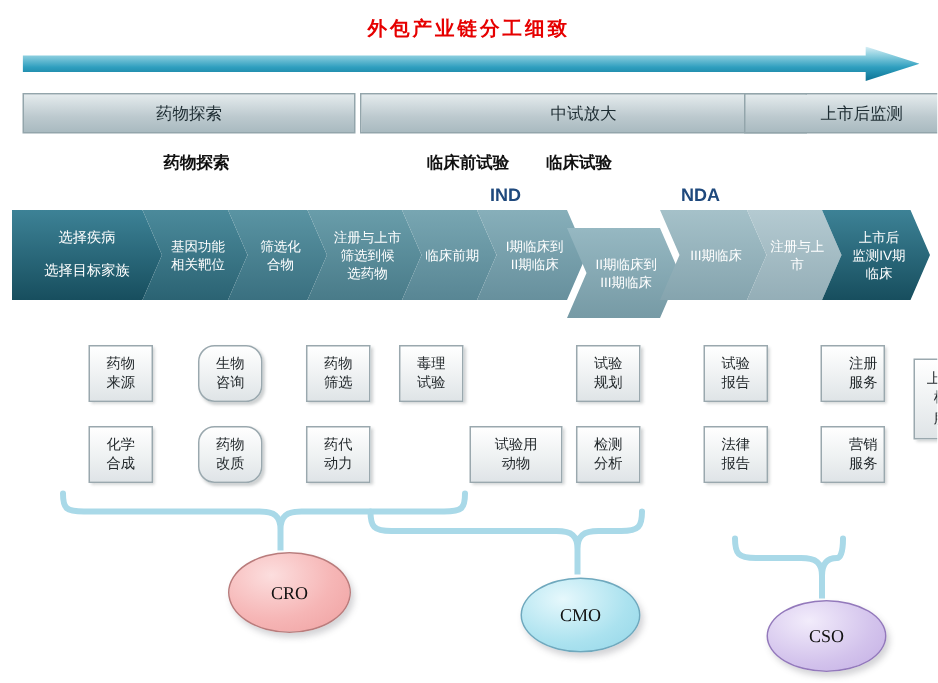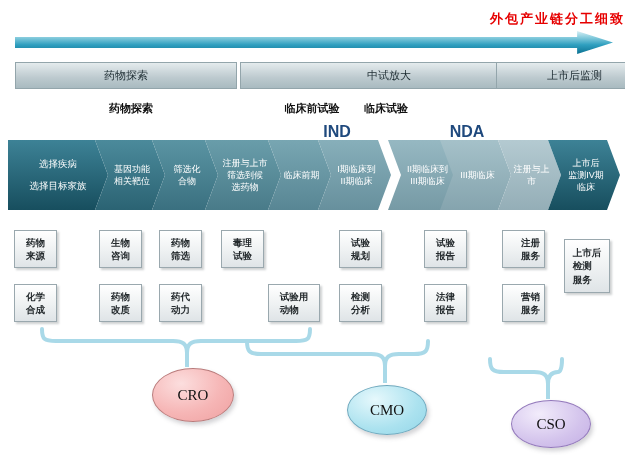--- a/index.html
+++ b/index.html
@@ -1,21 +1,21 @@
 <!DOCTYPE html>
 <html><head>
 <meta charset="utf-8">
 <style>
   html,body { margin:0; padding:0; background:#ffffff; }
   .canvas {
     position:relative; width:625px; height:455px; background:#ffffff;
     font-family:"Liberation Sans", sans-serif; overflow:hidden;
   }
   .title {
-    position:absolute; top:10px; left:0; width:625px; text-align:right;
+    position:absolute; top:10px; left:0; width:625px; text-align:center;
     color:#e60000; font-weight:bold; font-size:13px; letter-spacing:2px;
   }
   .big-arrow {
     position:absolute; left:15px; top:31px; width:598px; height:23px;
     clip-path: polygon(0 26%, 94% 26%, 94% 0, 100% 50%, 94% 100%, 94% 74%, 0 74%);
     background: linear-gradient(180deg,#d8eff5 0%, #8fd0e0 25%, #2f9fbf 60%, #0c7293 100%);
   }
   .phase {
     position:absolute; top:62px; height:27px; box-sizing:border-box;
     background:linear-gradient(180deg,#e4ebed 0%, #bcc9ce 60%, #a9bac0 100%);
@@ -26,68 +26,68 @@
   .phase.p1 { left:15px;  width:222px; }
   .phase.p2 { left:240px; width:298px; }
   .phase.p3 { left:496px; width:141px;padding-left:16px; }
   .stage {
     position:absolute; top:101px; transform:translateX(-50%);
     font-weight:bold; font-size:11px; color:#111;
     white-space:nowrap;
   }
   .milestone {
     position:absolute; top:123px; transform:translateX(-50%);
-    font-weight:bold; font-size:16px; color:#1f497d; white-space:nowrap;
+    font-weight:bold; font-size:12px; color:#1f497d; white-space:nowrap;
   }
   .flow { position:absolute; left:8px; top:140px; width:612px; height:70px; }
   .seg {
-    position:absolute; top:0; height:70px; box-sizing:border-box;
+    position:absolute; top:0; height:60px; box-sizing:border-box;
     display:flex; align-items:center; justify-content:center;
     text-align:center; white-space:pre-line;
     color:#ffffff; font-size:9px; line-height:1.35;
     padding:0 9px 0 13px;
     clip-path: polygon(0 0, calc(100% - 13px) 0, 100% 50%, calc(100% - 13px) 100%, 0 100%, 13px 50%);
   }
   .seg.s0 {
     left:0; width:100px; padding:0 10px; line-height:2.3; font-size:9.5px;
     clip-path: polygon(0 0, calc(100% - 13px) 0, 100% 50%, calc(100% - 13px) 100%, 0 100%);
     background:linear-gradient(180deg,#3d8296,#174e5e);
   }
   .seg.s1 { left:87px;  width:70px; background:linear-gradient(180deg,#4b8a9b,#2b6373); }
   .seg.s2 { left:144px; width:66px; background:linear-gradient(180deg,#5a94a3,#3a7080); }
   .seg.s3 { left:197px; width:76px; background:linear-gradient(180deg,#699daa,#497b89); }
   .seg.s4 { left:260px; width:63px; background:linear-gradient(180deg,#78a6b2,#588694); }
   .seg.s5 { left:310px; width:73px; background:linear-gradient(180deg,#87afba,#67909d); }
-  .seg.s6 { left:380px; width:75px; background:linear-gradient(180deg,#96b8c2,#769aa5); }
+  .seg.s6 { left:370px; width:75px; background:linear-gradient(180deg,#96b8c2,#769aa5);margin-top:12px; }
   .seg.s7 { left:432px; width:71px; background:linear-gradient(180deg,#a5c1c9,#85a4ae); }
   .seg.s8 { left:490px; width:63px; background:linear-gradient(180deg,#b4cad1,#94aeb7); }
   .seg.s9 { left:540px; width:72px; background:linear-gradient(180deg,#3d8296,#174e5e); }
   .svc {
     position:absolute; width:43px; height:38px; box-sizing:border-box;
     background:linear-gradient(180deg,#ffffff 0%,#eef1f2 55%,#dfe4e7 100%);
     border:1px solid #9aa8ae; box-shadow:1.5px 1.5px 2px rgba(60,70,75,0.25);
     display:flex; align-items:center; justify-content:center;
-    white-space:pre-line;
-    font-size:9.5px; font-weight:bold; color:#23292c; line-height:1.4;
+    text-align:center; white-space:pre-line;
+    font-size:9.5px; font-weight:normal; color:#23292c; line-height:1.4;margin-left:45px;
   }
   .row1 { top:230px; }
   .row2 { top:284px; }
-  .c1 { left:14px; }  .c2 { left:99px; }  .c3 { left:159px; } .c4 { left:221px; }
+  .c1 { left:14px; }  .c2 { left:87px;border-radius:11px; }  .c3 { left:159px; } .c4 { left:221px; }
   .c5 { left:270px; } .c6 { left:339px; } .c7 { left:424px; } .c8 { left:502px;padding-left:14px; }
-  .svc.wide { width:52px; left:268px; }
+  .svc.wide { width:62px; left:268px; }
   .svc.side { left:564px; top:239px; width:46px; height:54px; }
   .braces {
     position:absolute; left:0; top:325px; width:625px; height:130px;
     pointer-events:none;
   }
   .braces path { fill:none; stroke:#a9d9e8; stroke-width:4; stroke-linecap:round; }
   .ellipse {
     position:absolute; border-radius:50%;
     display:flex; align-items:center; justify-content:center;
-    font-family:"Liberation Serif", serif; font-size:15px; color:#111;
+    font-family:"Liberation Serif", serif; font-size:12px; color:#111;
     box-shadow:2px 3px 4px rgba(80,80,90,0.25);
   }
   .ellipse.cro {
     left:152px; top:368px; width:80px; height:52px;
     background:radial-gradient(ellipse at 35% 28%, #fcdede 0%, #f6b6b6 55%, #efa0a0 100%);
     border:1px solid #b97c7c;
   }
   .ellipse.cmo {
     left:347px; top:385px; width:78px; height:48px;
     background:radial-gradient(ellipse at 35% 28%, #e6f8fc 0%, #abe2ef 60%, #93d6e8 100%);

